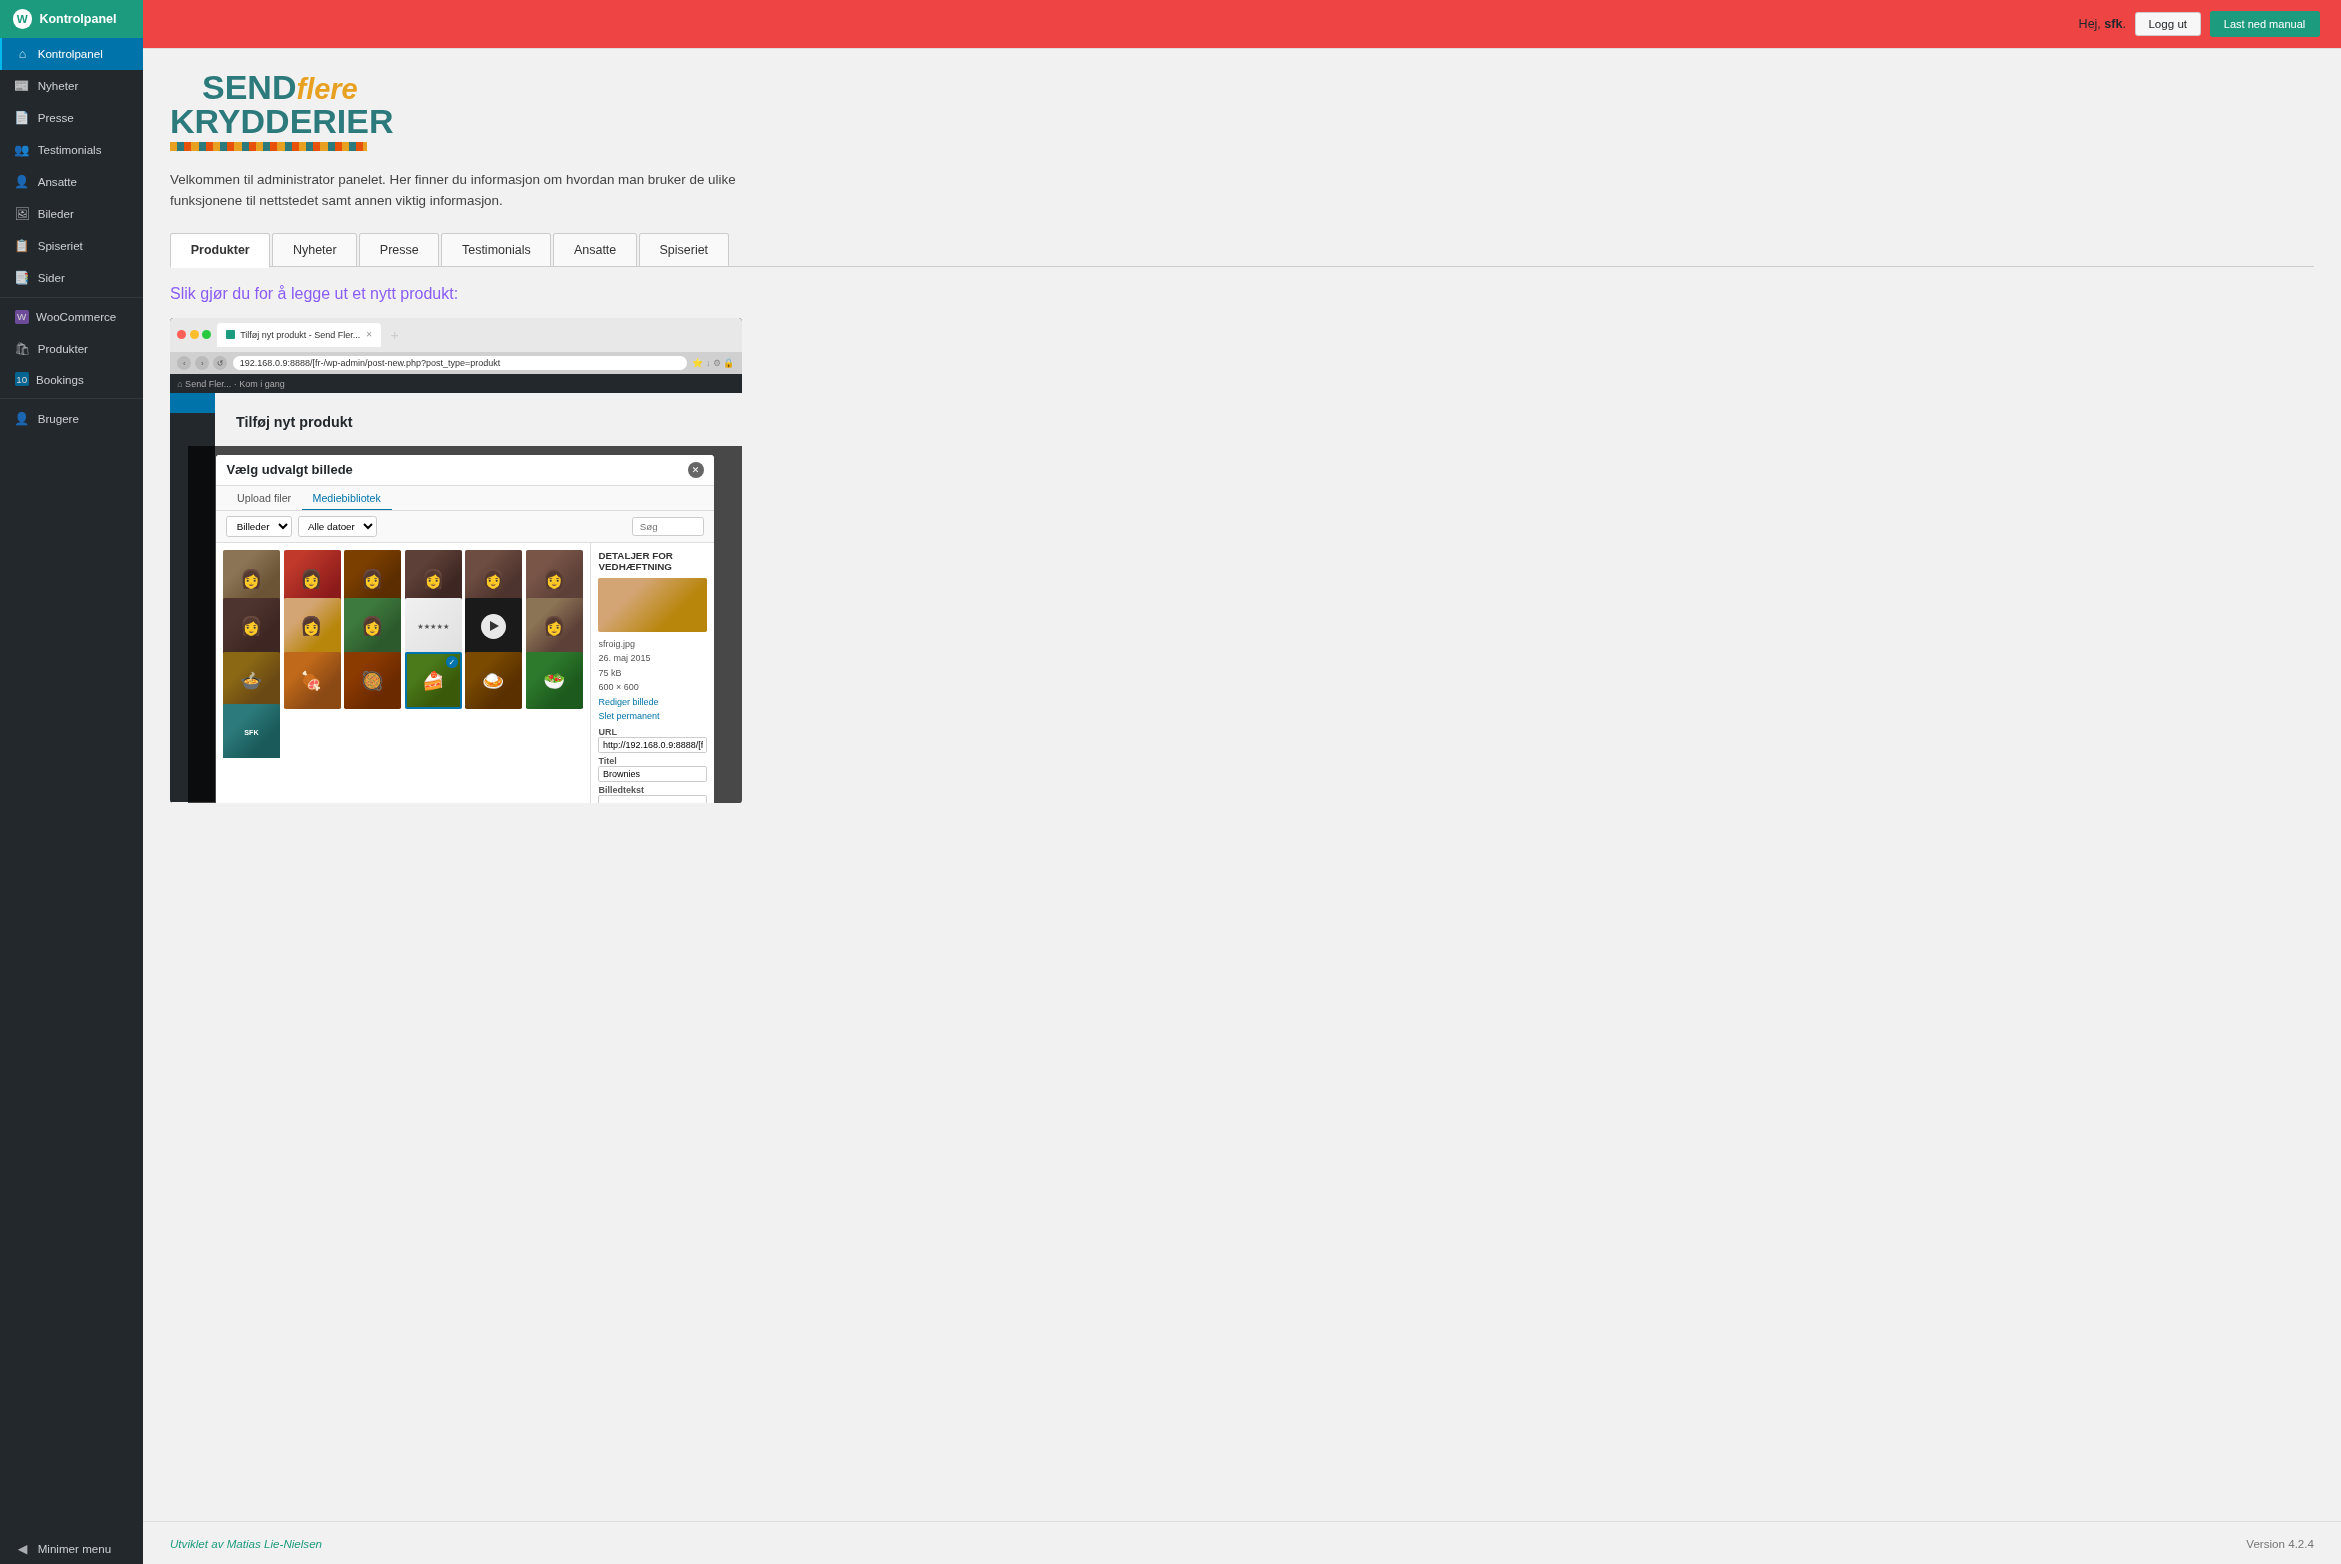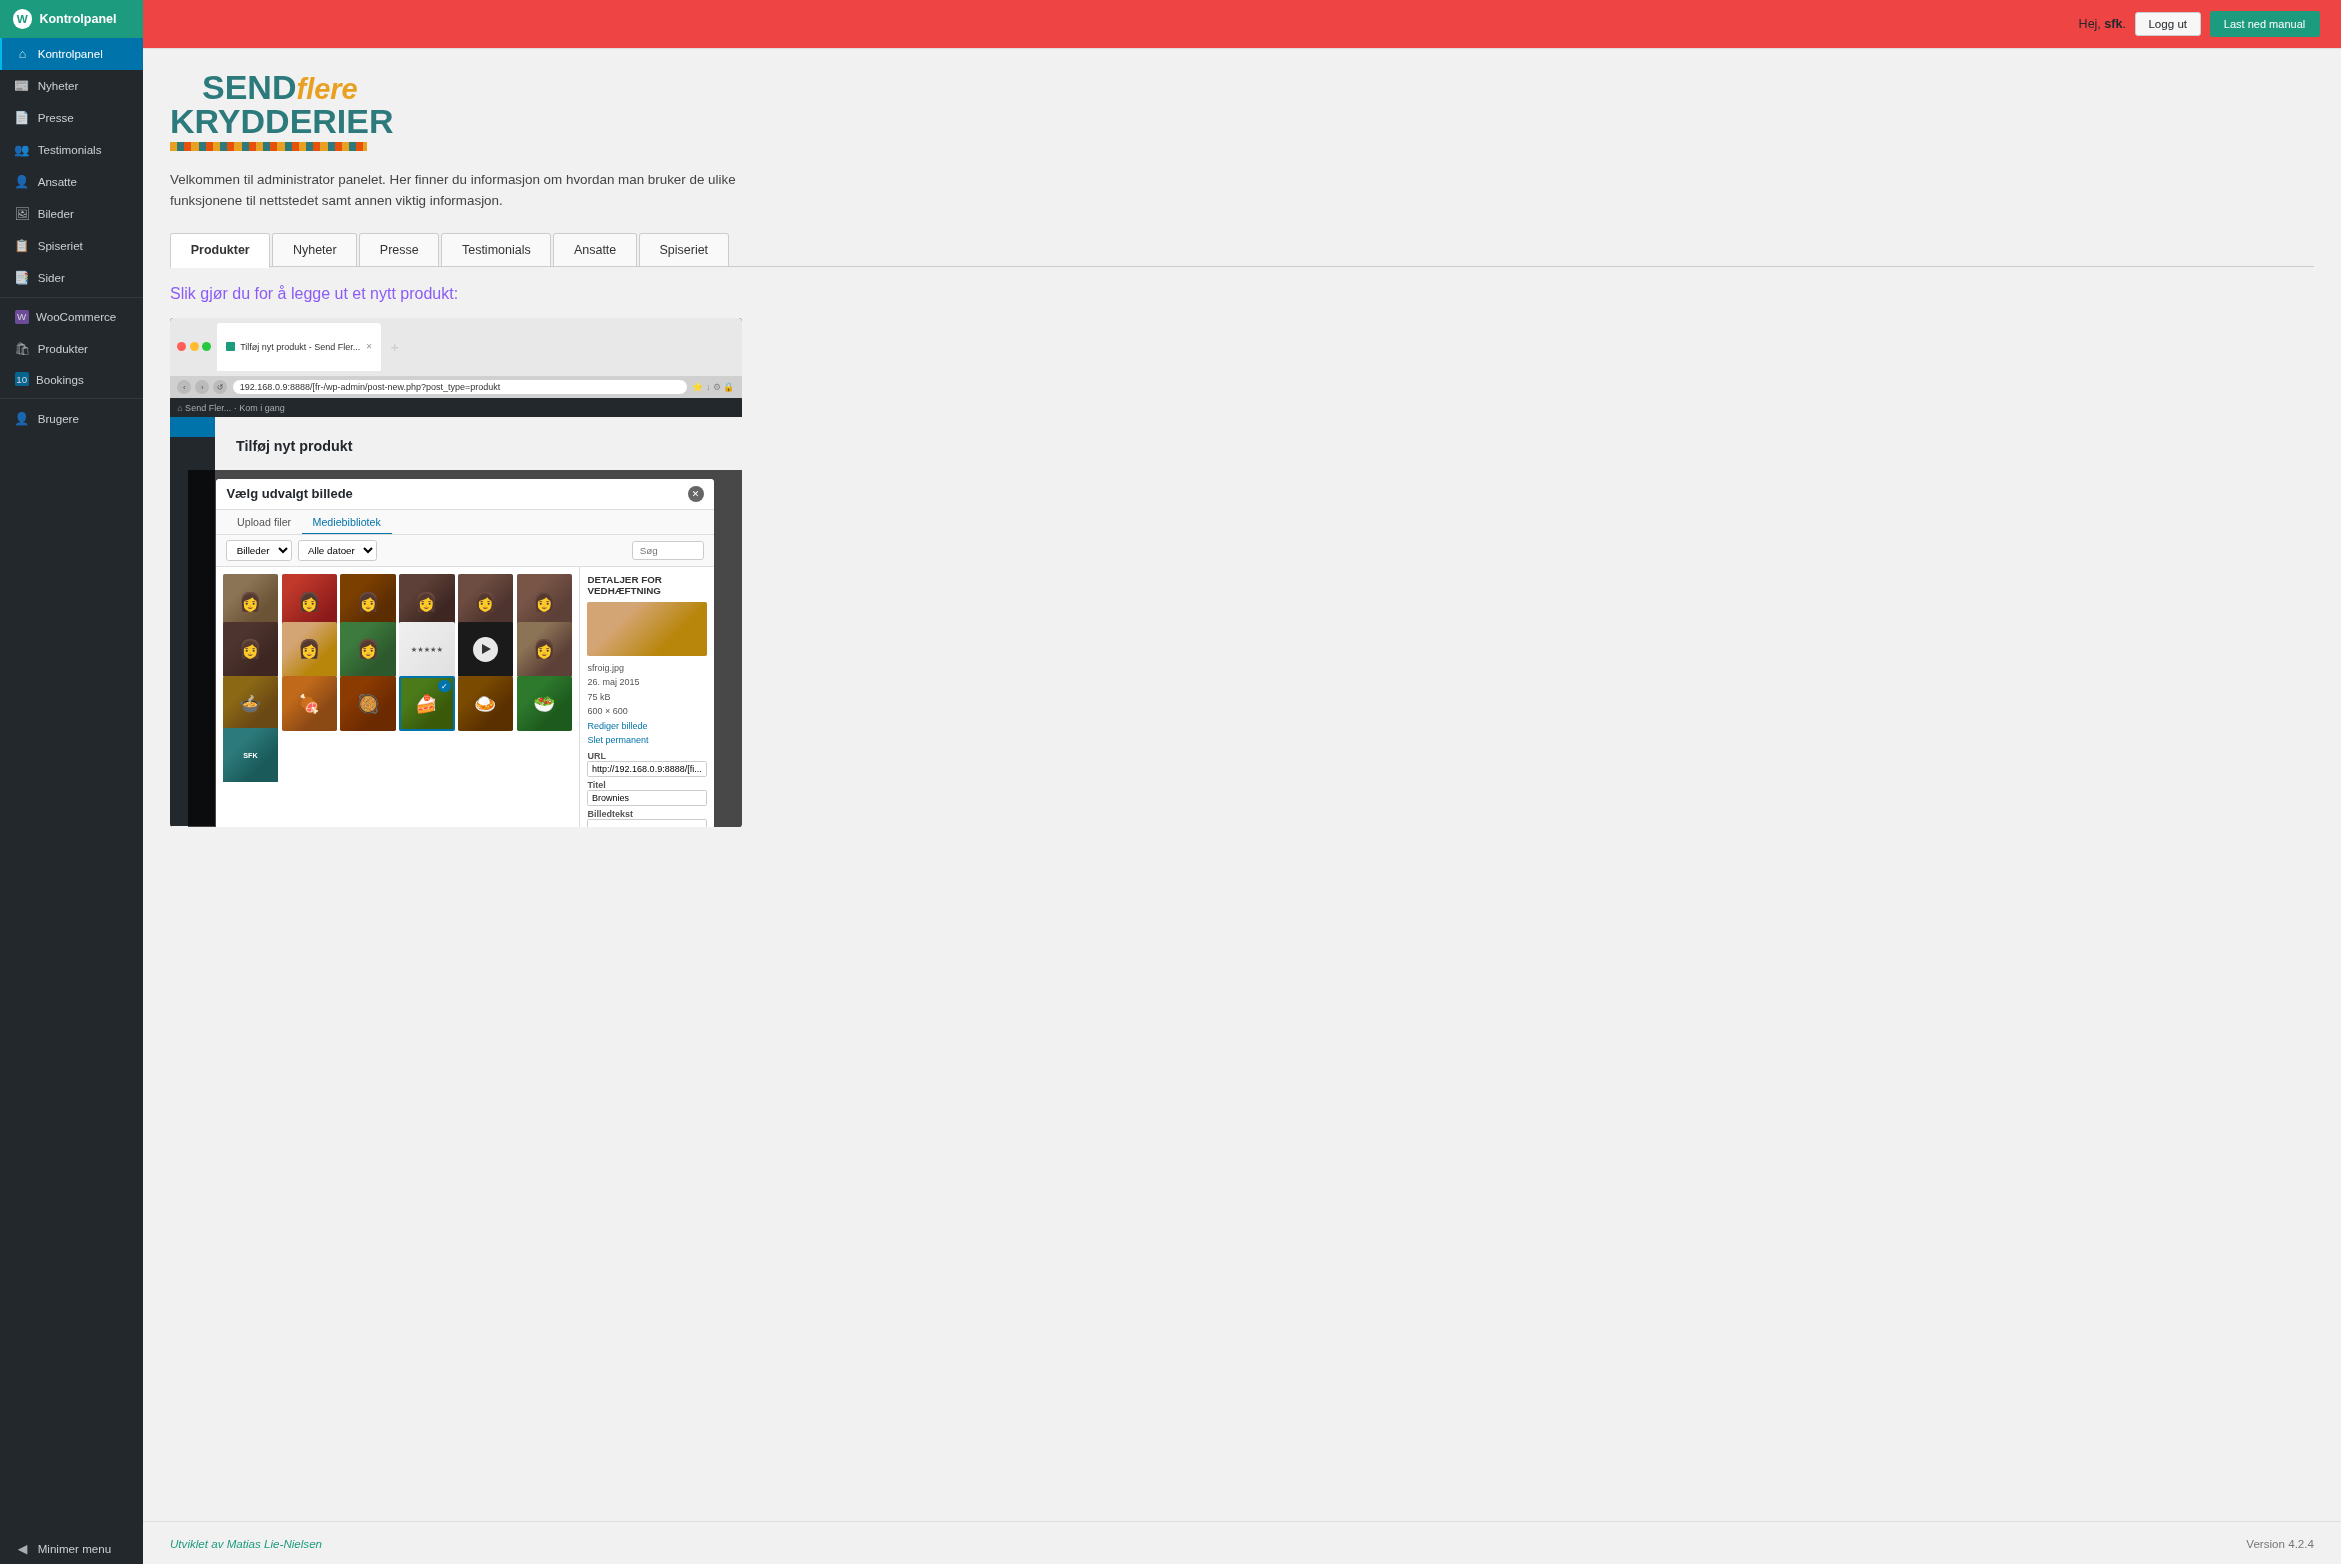--- a/index.html
+++ b/index.html
@@ -182,21 +182,21 @@
       gap: 5.4px;
     }
     .browser-dots { display: flex; gap: 3.6px; }
     .dot { width: 9px; height: 9px; border-radius: 50%; }
     .dot-red { background: #ff5f56; }
     .dot-yellow { background: #ffbd2e; }
     .dot-green { background: #27c93f; }
     .browser-tab {
       background: #fff;
       border-radius: 3.6px 3.6px 0 0;
-      padding: 19px 9px;
+      padding: 7px 9px;
       font-size: 9px;
       color: #333;
       display: flex; align-items: center; gap: 5.4px;
     }
     .browser-tab .tab-favicon {
       width: 9px; height: 9px;
       background: #1d9b7e;
       border-radius: 0.9px;
     }
     .browser-address-bar {
@@ -367,21 +367,21 @@
     }
     .play-triangle {
       width: 0; height: 0;
       border-left: 9px solid #333;
       border-top: 5.4px solid transparent;
       border-bottom: 5.4px solid transparent;
       margin-left: 1.8px;
     }
     .logo-thumb { background: linear-gradient(135deg, #2c7a7b 30%, #1a5a5a 70%); }
     .details-panel {
-      width: 135px;
+      width: 124px;
       padding: 7.2px;
       border-left: 0.9px solid #ddd;
       font-size: 9px;
       color: #555;
     }
     .details-panel .det-title { font-weight: 600; margin-bottom: 5.4px; font-size: 9.8px; color: #333; }
     .details-img {
       width: 100%; height: 54px;
       background: linear-gradient(135deg, #d4a574 30%, #b8860b 70%);
       border-radius: 1.8px;

